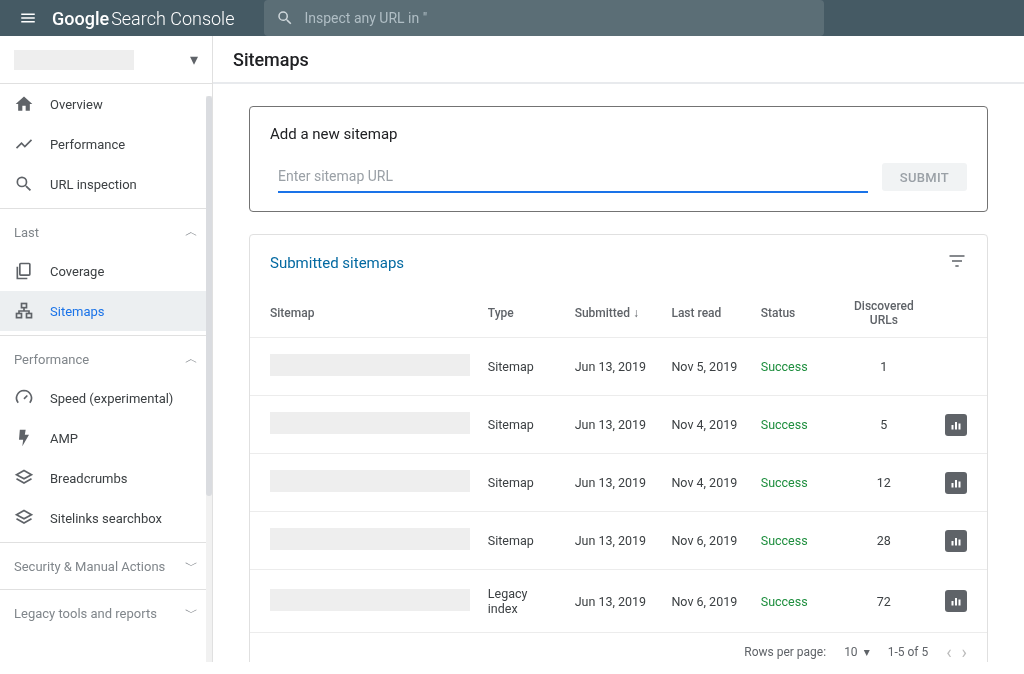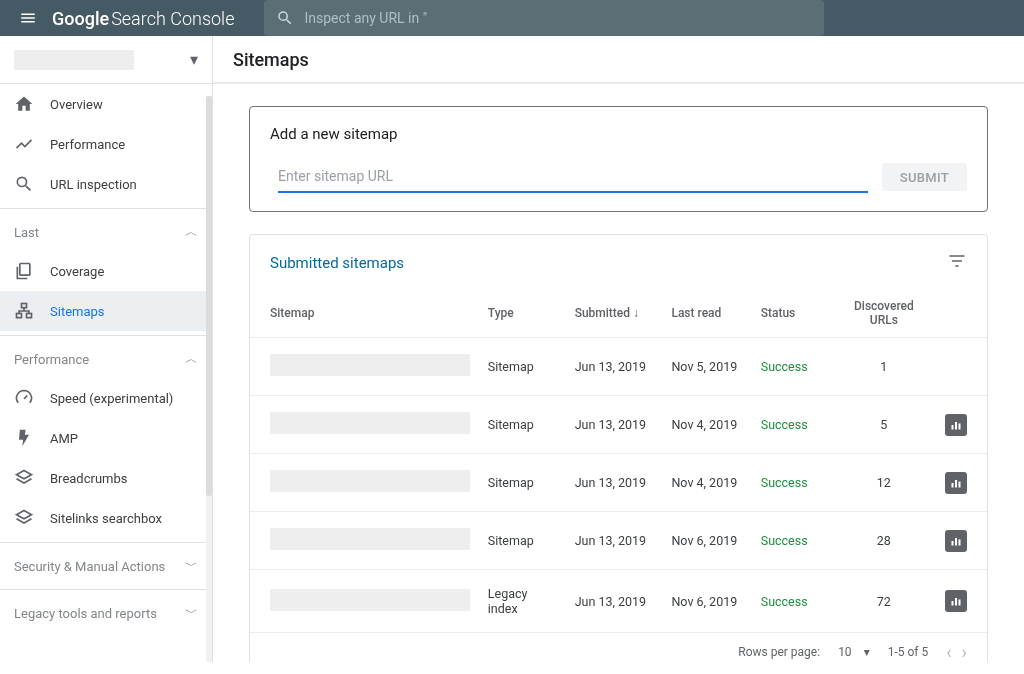--- a/index.html
+++ b/index.html
@@ -54,21 +54,21 @@
 th:first-child, td:first-child { padding-left: 20px; }
 th:last-child, td:last-child { padding-right: 20px; }
 td { padding: 16px 8px; vertical-align: middle; }
 tbody tr { border-top: 1px solid #ececec; cursor: pointer; }
 .redact { background: #eee; height: 22px; width: 200px; display: inline-block; }
 .status-success { color: #1e8e3e; font-weight: 400; }
 .num { text-align: center; }
 .chart-chip { display: inline-flex; width: 22px; height: 22px; background: #5f6368; border-radius: 3px; align-items: center; justify-content: center; color: #fff; }
 
 .pager { display: flex; align-items: center; justify-content: flex-end; padding: 8px 20px; color: #5f6368; font-size: 12px; gap: 18px; border-top: 1px solid #ececec; }
-.pager .sel { display: flex; align-items: center; gap: 12px; cursor: pointer; }
+.pager .sel { display: flex; align-items: center; gap: 6px; cursor: pointer; }
 .pager .arrows { display: flex; gap: 10px; }
 .pager .arrows span { cursor: pointer; color: #bdbdbd; font-size: 18px; }
 
 .icon-svg { width: 18px; height: 18px; }
 </style>
 </head>
 <body>
 
 <div class="topbar">
   <div class="hamburger">

